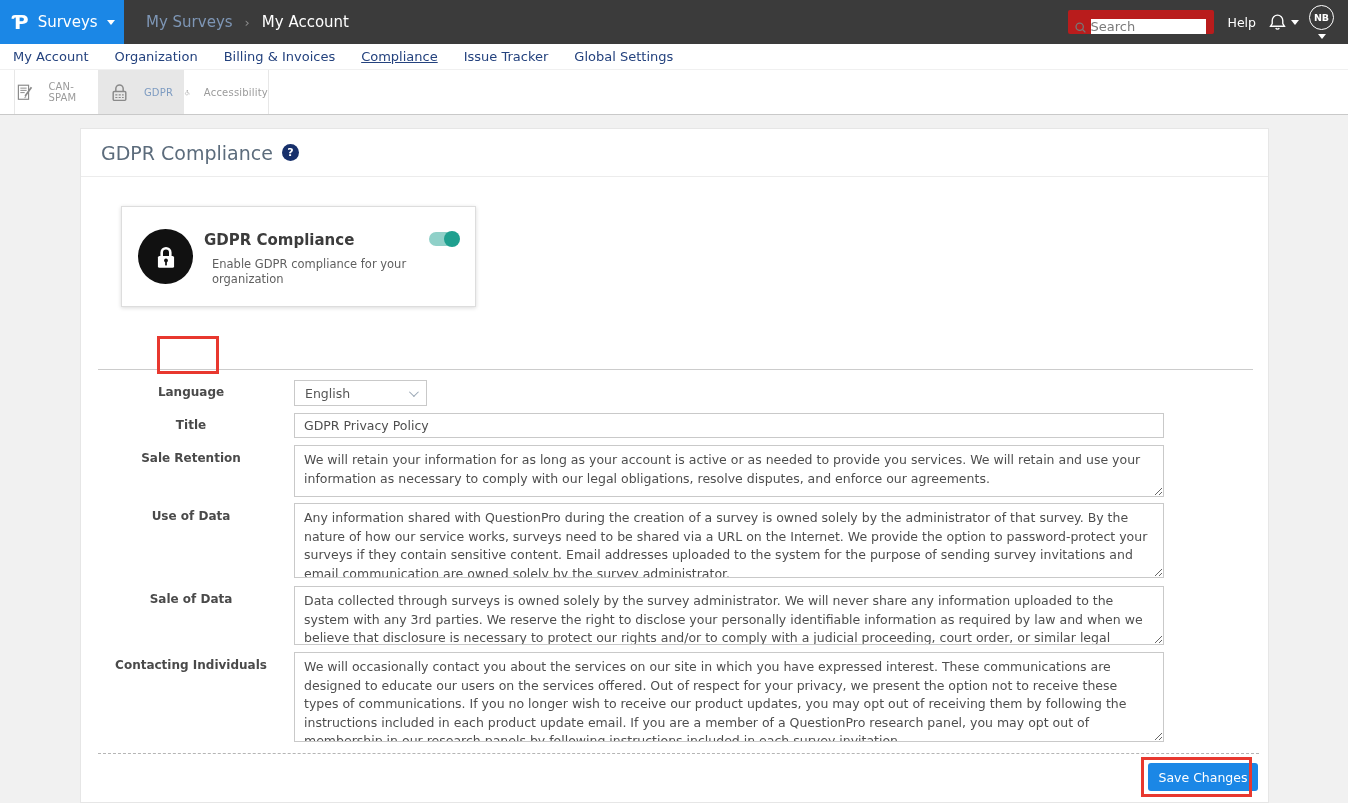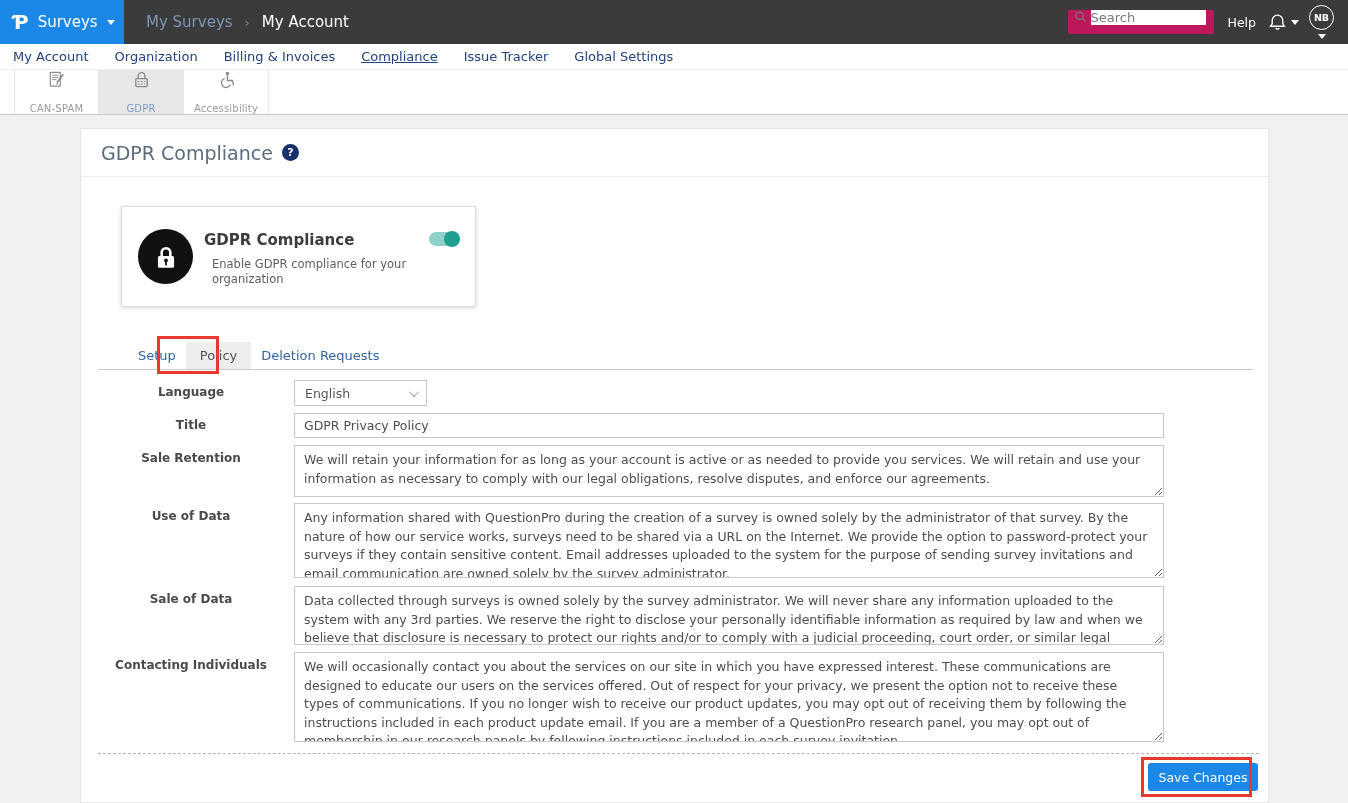--- a/index.html
+++ b/index.html
@@ -10,36 +10,36 @@
   .topnav { position: absolute; top: 0; left: 0; width: 1348px; height: 44px; background: #3b3b3b; display: flex; align-items: center; }
   .logo-block { width: 124px; height: 44px; background: #1b87e6; display: flex; align-items: center; gap: 9px; padding-left: 13px; cursor: pointer; }
   .logo-glyph { color: #fff; font-size: 20px; font-weight: bold; }
   .product-label { color: #fff; font-size: 15px; }
   .caret-down { width: 0; height: 0; border-left: 4px solid transparent; border-right: 4px solid transparent; border-top: 5px solid #fff; display: inline-block; }
   .breadcrumb { display: flex; align-items: center; gap: 12px; margin-left: 22px; }
   .crumb-parent { color: #7e96b5; font-size: 15px; cursor: pointer; }
   .crumb-sep { color: #8d8d8d; font-size: 13px; }
   .crumb-current { color: #ffffff; font-size: 15px; font-weight: 500; }
   .nav-right { margin-left: auto; display: flex; align-items: center; padding-right: 14px; }
-  .search-box { width: 146px; height: 24px; background: #be185d; border-radius: 2px; display: flex; align-items: flex-start; padding: 0 6px; gap: 4px; }
+  .search-box { width: 146px; height: 24px; background: #b91c1c; border-radius: 2px; display: flex; align-items: flex-end; padding: 0 6px; gap: 4px; }
   .search-box input { border: none; outline: none; width: 115px; font-size: 13px; color: #444; font-family: inherit; }
   .search-box input::placeholder { color: #7b7b7b; }
   .help-label { color: #fff; font-size: 12.5px; margin-left: 14px; cursor: pointer; }
   .bell-wrap { display: flex; align-items: center; margin-left: 12px; gap: 4px; cursor: pointer; }
   .avatar-wrap { display: flex; align-items: center; margin-left: 10px; gap: 4px; cursor: pointer; flex-direction: column; }
   .avatar { width: 25px; height: 25px; border-radius: 50%; border: 1.5px solid #fff; color: #fff; font-size: 9.5px; font-weight: bold; display: flex; align-items: center; justify-content: center; }
 
   
   .subnav { position: absolute; top: 44px; left: 0; width: 1348px; height: 26px; background: #fff; display: flex; align-items: center; gap: 26px; padding-left: 13px; border-bottom: 1px solid #f0f0f0; }
   .subnav-tab { font-size: 13px; color: #24427e; font-weight: 500; cursor: pointer; }
   .subnav-tab.active { text-decoration: underline; }
 
   
   .icontabs { position: absolute; top: 70px; left: 0; width: 1348px; height: 45px; background: #fff; border-bottom: 1px solid #c9c9c9; display: flex; padding-left: 14px; }
-  .icontab { width: 85px; height: 44px; display: flex; flex-direction: column; align-items: center; justify-content: center; gap: 14px; border-right: 1px solid #e7e7e7; cursor: pointer; }
+  .icontab { width: 85px; height: 44px; display: flex; flex-direction: row; align-items: center; justify-content: center; gap: 14px; border-right: 1px solid #e7e7e7; cursor: pointer; }
   .icontab:first-child { border-left: 1px solid #e7e7e7; }
   .icontab.selected { background: #e7e7e7; }
   .icontab-label { font-size: 10px; color: #9b9b9b; letter-spacing: .2px; }
   .icontab.selected .icontab-label { color: #7d9bc1; }
 
   
   .panel { position: absolute; left: 80px; top: 128px; width: 1189px; height: 675px; background: #fff; border: 1px solid #e6e6e6; }
   .panel-header { height: 48px; border-bottom: 1px solid #ececec; display: flex; align-items: center; padding-left: 20px; gap: 9px; }
   .page-title { font-size: 19px; color: #5c6c7c; }
   .help-icon { width: 17px; height: 17px; border-radius: 50%; background: #17306b; color: #fff; font-size: 11px; font-weight: bold; display: flex; align-items: center; justify-content: center; cursor: pointer; }
@@ -174,25 +174,20 @@
         <rect x="12.2" y="17.2" width="1.6" height="3.6" fill="#111"></rect>
       </svg>
     </div>
     <span class="card-title">GDPR Compliance</span>
     <span class="card-sub">Enable GDPR compliance for your organization</span>
     <div class="toggle">
       <div class="toggle-knob"></div>
     </div>
   </div>
 
-  <div class="policy-tabs">
-    <span class="policy-tab">Setup</span>
-    <span class="policy-tab selected">Policy</span>
-    <span class="policy-tab">Deletion Requests</span>
-  </div>
   <div class="tab-underline"></div>
 
   <span class="form-label lbl-language">Language</span>
   <div class="field select-box fld-language">
     <span>English</span>
     <span class="chev"></span>
   </div>
 
   <span class="form-label lbl-title">Title</span>
   <input class="field fld-title" type="text" value="GDPR Privacy Policy" style="">

